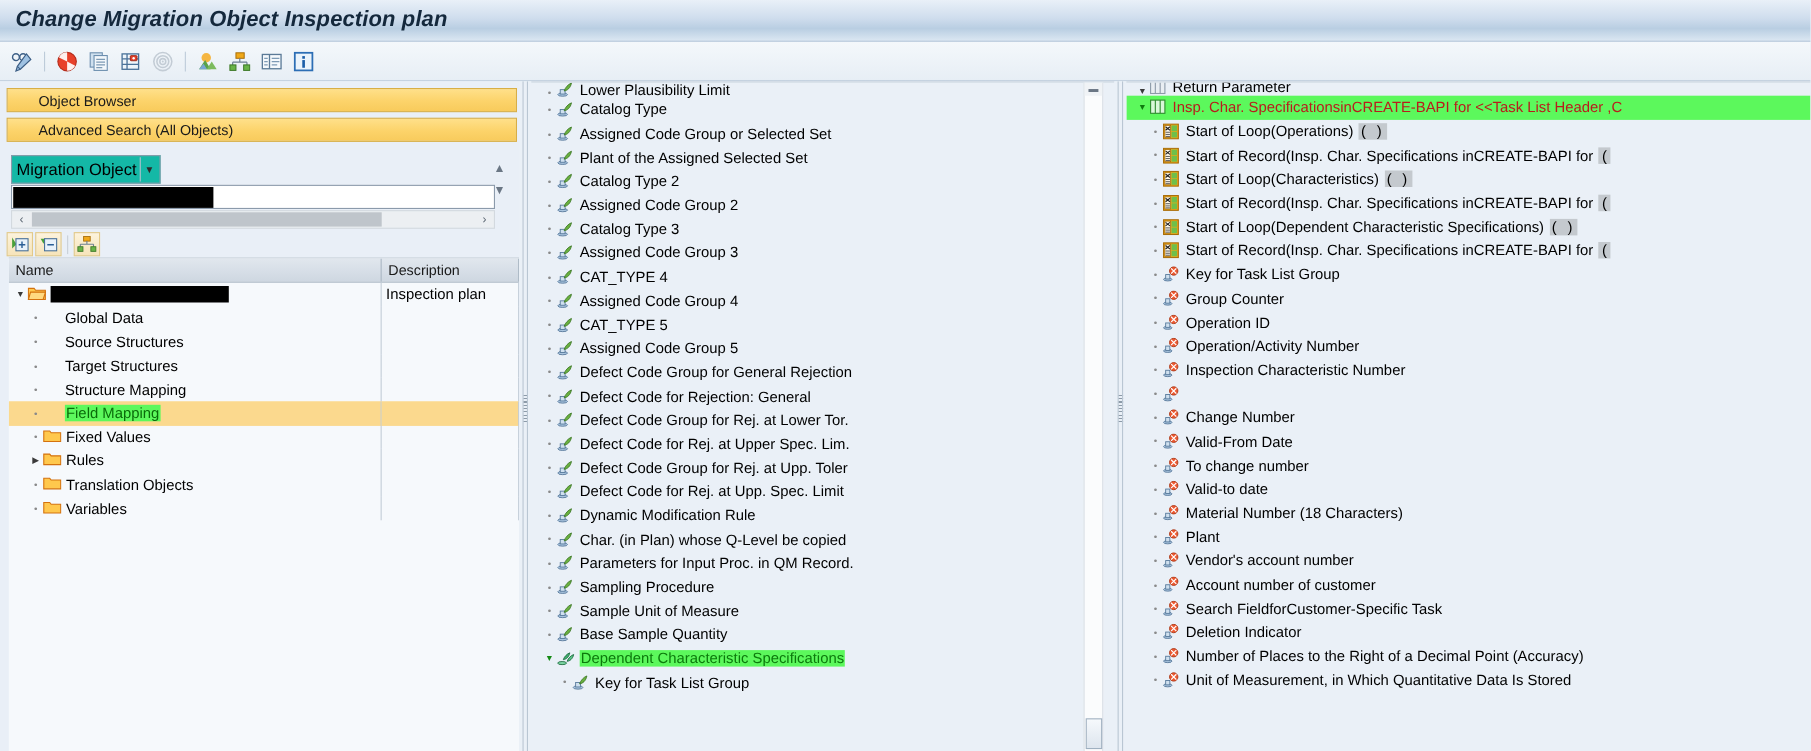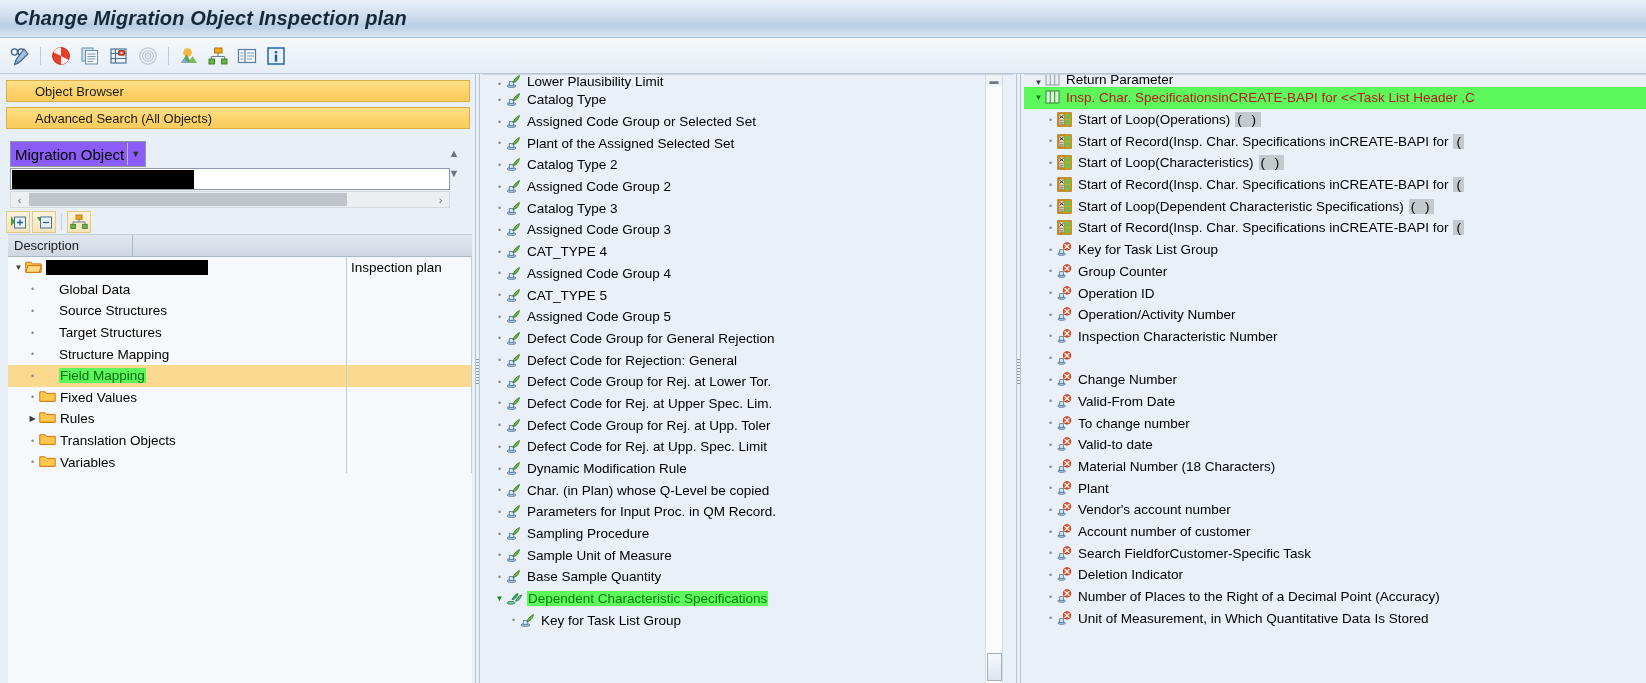--- a/index.html
+++ b/index.html
@@ -79,21 +79,21 @@
 
   .search-area {
     margin-top: 12px;
     padding-left: 10px;
     position: relative;
   }
   .sel-row { display: flex; align-items: flex-start; }
   .fake-select {
     height: 26px;
     border: 1px solid #8b9aab;
-    background: #8b5cf6;
+    background: #14b8a6;
     display: flex; align-items: center;
     font-size: 15px;
     padding: 0 2px 0 4px;
     color: #000;
   }
   .fake-select .caret {
     width: 16px; height: 22px;
     border-left: 1px solid #b4c0cc;
     margin-left: 3px;
     display: flex; align-items: center; justify-content: center;
@@ -451,20 +451,21 @@
           <rect x="6" y="1" width="6" height="4.2" fill="#f0a818" stroke="#a86d08" stroke-width="0.8"></rect>
           <path d="M9 5.2v2.8M3 8h12M3 8v2.3M15 8v2.3" stroke="#6d7f92" stroke-width="1"></path>
           <rect x="0.8" y="10.3" width="4.6" height="4.2" fill="#69b347" stroke="#3c7826" stroke-width="0.8"></rect>
           <rect x="12.6" y="10.3" width="4.6" height="4.2" fill="#69b347" stroke="#3c7826" stroke-width="0.8"></rect>
         </svg>
       </div>
     </div>
 
     <div class="grid">
       <div class="grid-head">
+        <div class="col col-name">Name</div>
         <div class="col col-desc">Description</div>
       </div>
 
       <div class="tree-row">
         <div class="namecell">
           <span class="twisty">▼</span>
           <span class="ic">
             <svg width="17" height="14" viewBox="0 0 17 14">
               <path d="M0.8 2.2h5.2l1.4 1.7h8.8v8.4H0.8z" fill="#ffc84d" stroke="#d4720e" stroke-width="1"></path>
               <path d="M2.8 5.6h13.6l-2.2 6.7H0.8z" fill="#ffd980" stroke="#d4720e" stroke-width="1"></path>

